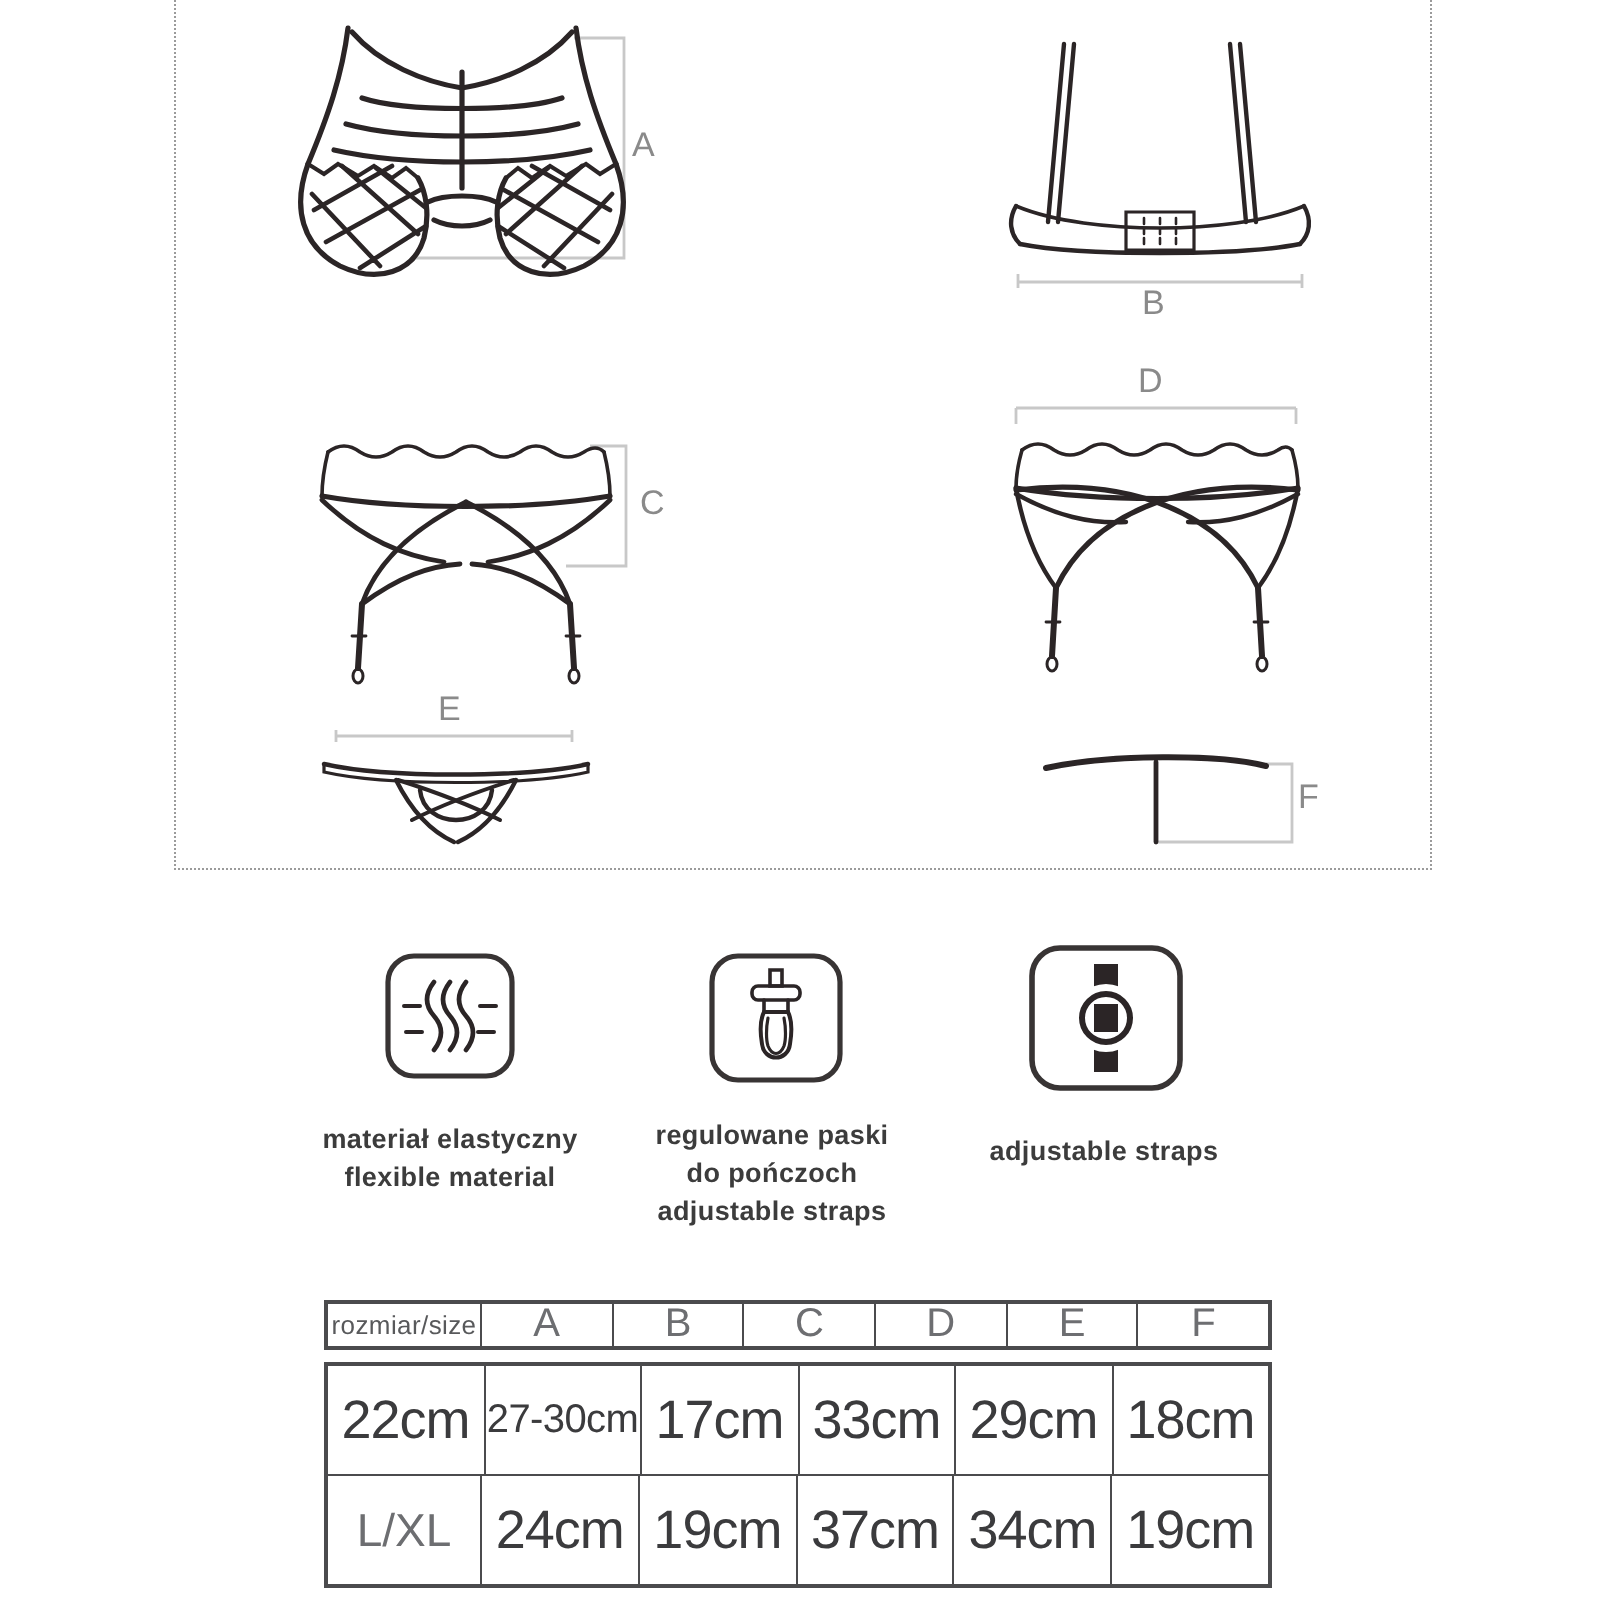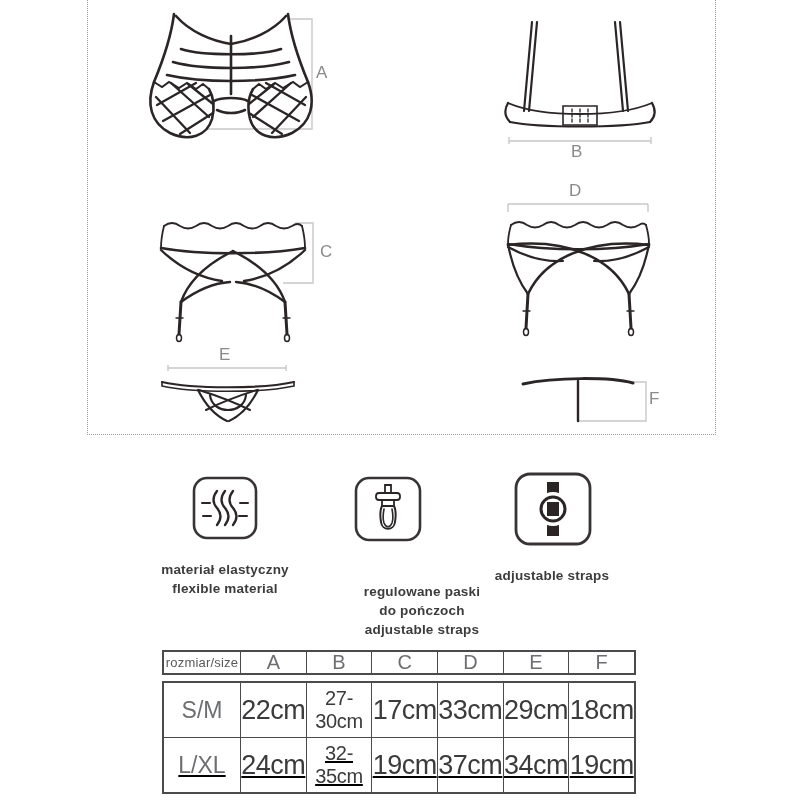--- a/index.html
+++ b/index.html
@@ -26,21 +26,21 @@
   
   .tbl-head{
     position:absolute;left:162px;top:650px;width:474px;height:25px;
     display:flex;border:2px solid #4b4b4d;box-sizing:border-box;background:#fff;
   }
   .tbl-body{
     position:absolute;left:162px;top:681px;width:474px;height:113px;
     display:flex;flex-direction:column;border:2px solid #4b4b4d;box-sizing:border-box;background:#fff;
   }
   .tbl-row{flex:1;display:flex;}
-  .tbl-row + .tbl-row{border-top:1.5px solid #4b4b4d;text-decoration:underline;}
+  .tbl-row + .tbl-row{border-top:1.5px solid #4b4b4d;}
   .cell{
     display:flex;align-items:center;justify-content:center;
     box-sizing:border-box;min-width:0;
   }
   .cell + .cell{border-left:1.5px solid #4b4b4d;}
   .cell.size-col{flex:0 0 76px;}
   .cell.val-col{flex:1;}
   .tbl-head .size-col{font-size:13px;color:#58595b;letter-spacing:0.2px;}
   .tbl-head .val-col{font-size:20px;color:#6d6e71;}
   .tbl-body .size-col{font-size:23px;color:#6d6e71;}
@@ -195,51 +195,49 @@
   <rect x="33" y="10" width="12" height="54" fill="#2b2526"></rect>
   <circle cx="39" cy="37" r="17" fill="#ffffff"></circle>
   <circle cx="39" cy="37" r="12" fill="none" stroke="#2b2526" stroke-width="3"></circle>
   <rect x="33" y="30" width="12" height="14" fill="#2b2526"></rect>
 </svg>
 
 <div class="feature-caption" style="left:225px;top:560px;">
   <div>materiał elastyczny</div>
   <div>flexible material</div>
 </div>
-<div class="feature-caption" style="left:386px;top:582px;margin-left:36px;">
+<div class="feature-caption" style="left:386px;top:558px;">
   <div>regulowane paski</div>
   <div>do pończoch</div>
   <div>adjustable straps</div>
 </div>
 <div class="feature-caption" style="left:552px;top:566px;">
   <div>adjustable straps</div>
 </div>
 
 <div class="tbl-head">
   <div class="cell size-col">rozmiar/size</div>
   <div class="cell val-col">A</div>
   <div class="cell val-col">B</div>
   <div class="cell val-col">C</div>
   <div class="cell val-col">D</div>
   <div class="cell val-col">E</div>
   <div class="cell val-col">F</div>
 </div>
 
 <div class="tbl-body">
   <div class="tbl-row">
-    <div class="cell size-col">S/M</div>
     <div class="cell val-col">22cm</div>
     <div class="cell val-col small">27-30cm</div>
     <div class="cell val-col">17cm</div>
     <div class="cell val-col">33cm</div>
     <div class="cell val-col">29cm</div>
     <div class="cell val-col">18cm</div>
   </div>
   <div class="tbl-row">
     <div class="cell size-col">L/XL</div>
     <div class="cell val-col">24cm</div>
-    <div class="cell val-col small">32-35cm</div>
     <div class="cell val-col">19cm</div>
     <div class="cell val-col">37cm</div>
     <div class="cell val-col">34cm</div>
     <div class="cell val-col">19cm</div>
   </div>
 </div>
 
 </body></html>

